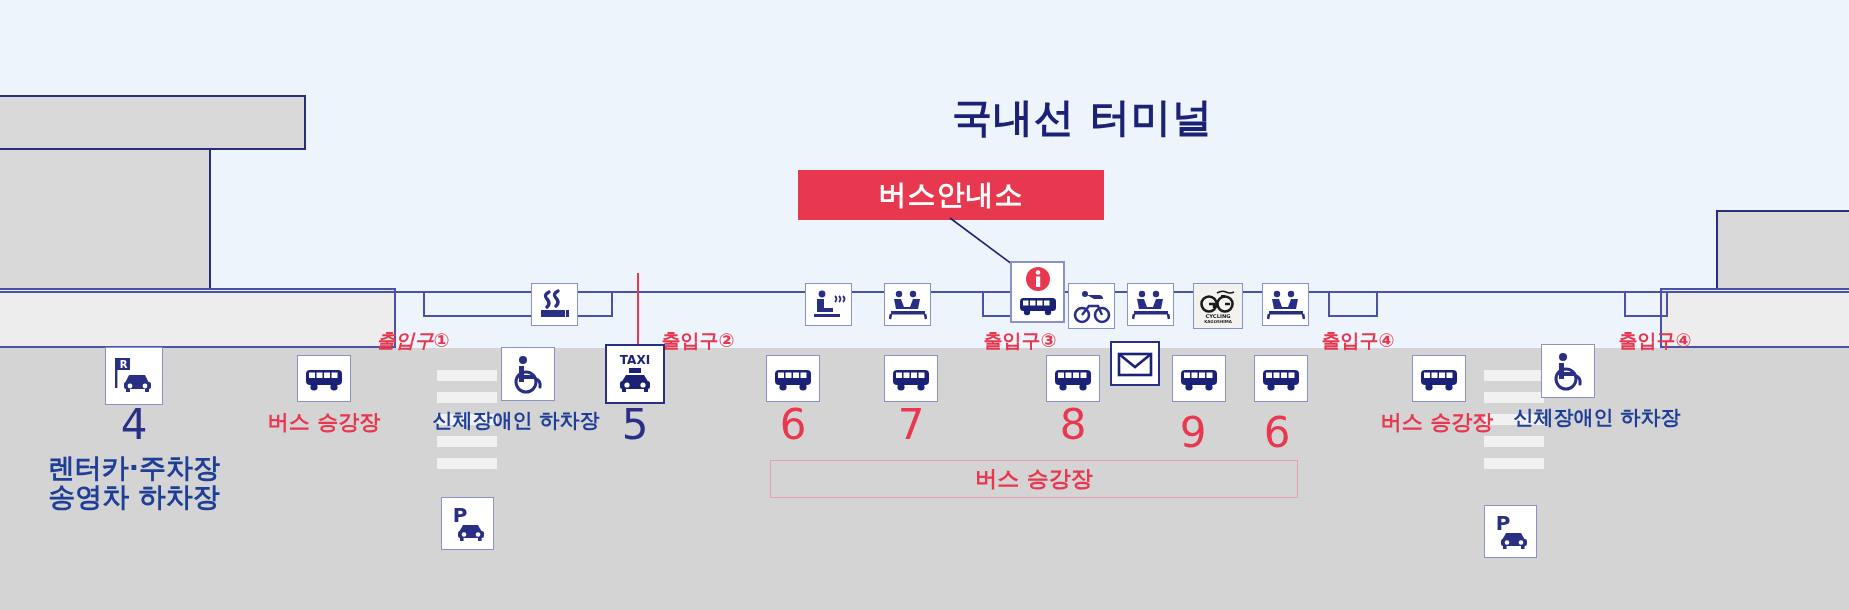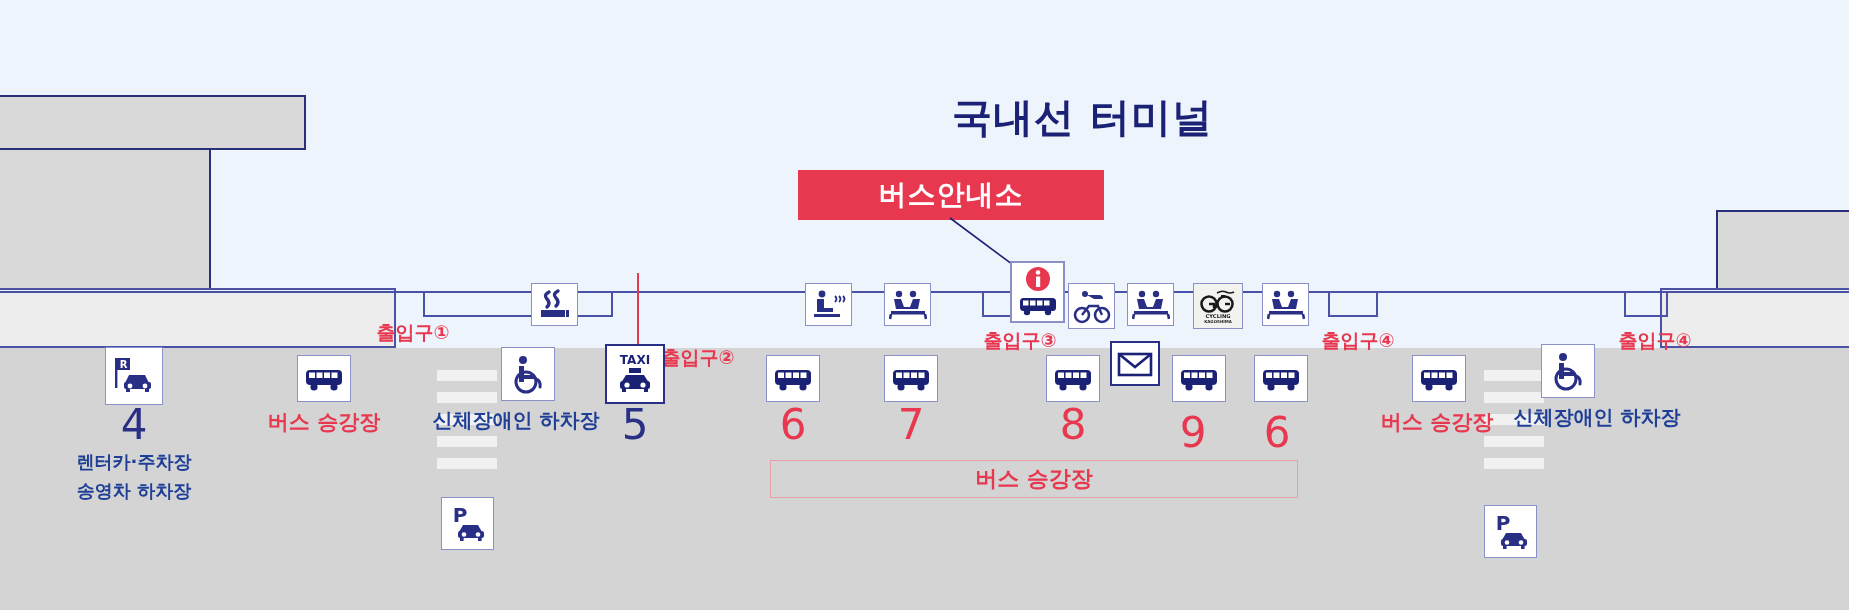--- a/index.html
+++ b/index.html
@@ -91,21 +91,21 @@
     font-size: 19px;
     font-weight: 700;
   }
   .lbl.red-name {
     color: #e8384f;
     font-size: 21px;
     font-weight: 700;
   }
   .lbl.blue-name {
     color: #1f3f96;
-    font-size: 18px;
+    font-size: 27px;
     font-weight: 700;
     line-height: 1.35;
   }
   .lbl.small-blue {
     color: #1f3f96;
     font-size: 20px;
     font-weight: 700;
   }
   .num {
     position: absolute;
@@ -266,22 +266,22 @@
   <div class="tile" style="left:1262px; top:283px; width:47px; height:43px;">
     <svg width="38" height="33" viewBox="0 0 38 33">
       <circle cx="10" cy="6" r="3.2" fill="#2a2f86"></circle>
       <circle cx="24" cy="6" r="3.2" fill="#2a2f86"></circle>
       <path d="M5 11 h7 l3 8 h6 l3 -8 h7 l-2 10 h-22 z" fill="#2a2f86"></path>
       <rect x="2" y="23" width="34" height="3.5" fill="#2a2f86"></rect>
       <path d="M2 26 l-1 5 M36 26 l1 5" stroke="#2a2f86" stroke-width="2.6"></path>
     </svg>
   </div>
 
-  <div class="lbl exit" style="left:413px; top:320px;">출입구①</div>
-  <div class="lbl exit" style="left:698px; top:328px;margin-top:17px;">출입구②</div>
+  <div class="lbl exit" style="left:413px; top:328px;font-style:italic;">출입구①</div>
+  <div class="lbl exit" style="left:698px; top:328px;">출입구②</div>
   <div class="lbl exit" style="left:1020px; top:328px;">출입구③</div>
   <div class="lbl exit" style="left:1358px; top:328px;">출입구④</div>
   <div class="lbl exit" style="left:1655px; top:328px;">출입구④</div>
 
   <div class="tile" style="left:105px; top:347px; width:58px; height:58px;">
     <svg width="46" height="46" viewBox="0 0 46 46">
       <rect x="6" y="5" width="13" height="12" fill="#2a2f86"></rect>
       <text x="12.5" y="15" font-size="10" font-weight="700" fill="#ffffff" text-anchor="middle" font-family="'DejaVu Sans',sans-serif">R</text>
       <rect x="4" y="5" width="2.4" height="30" fill="#2a2f86"></rect>
       <path d="M14 30 l4 -8 h16 l4 8 z" fill="#2a2f86"></path>

